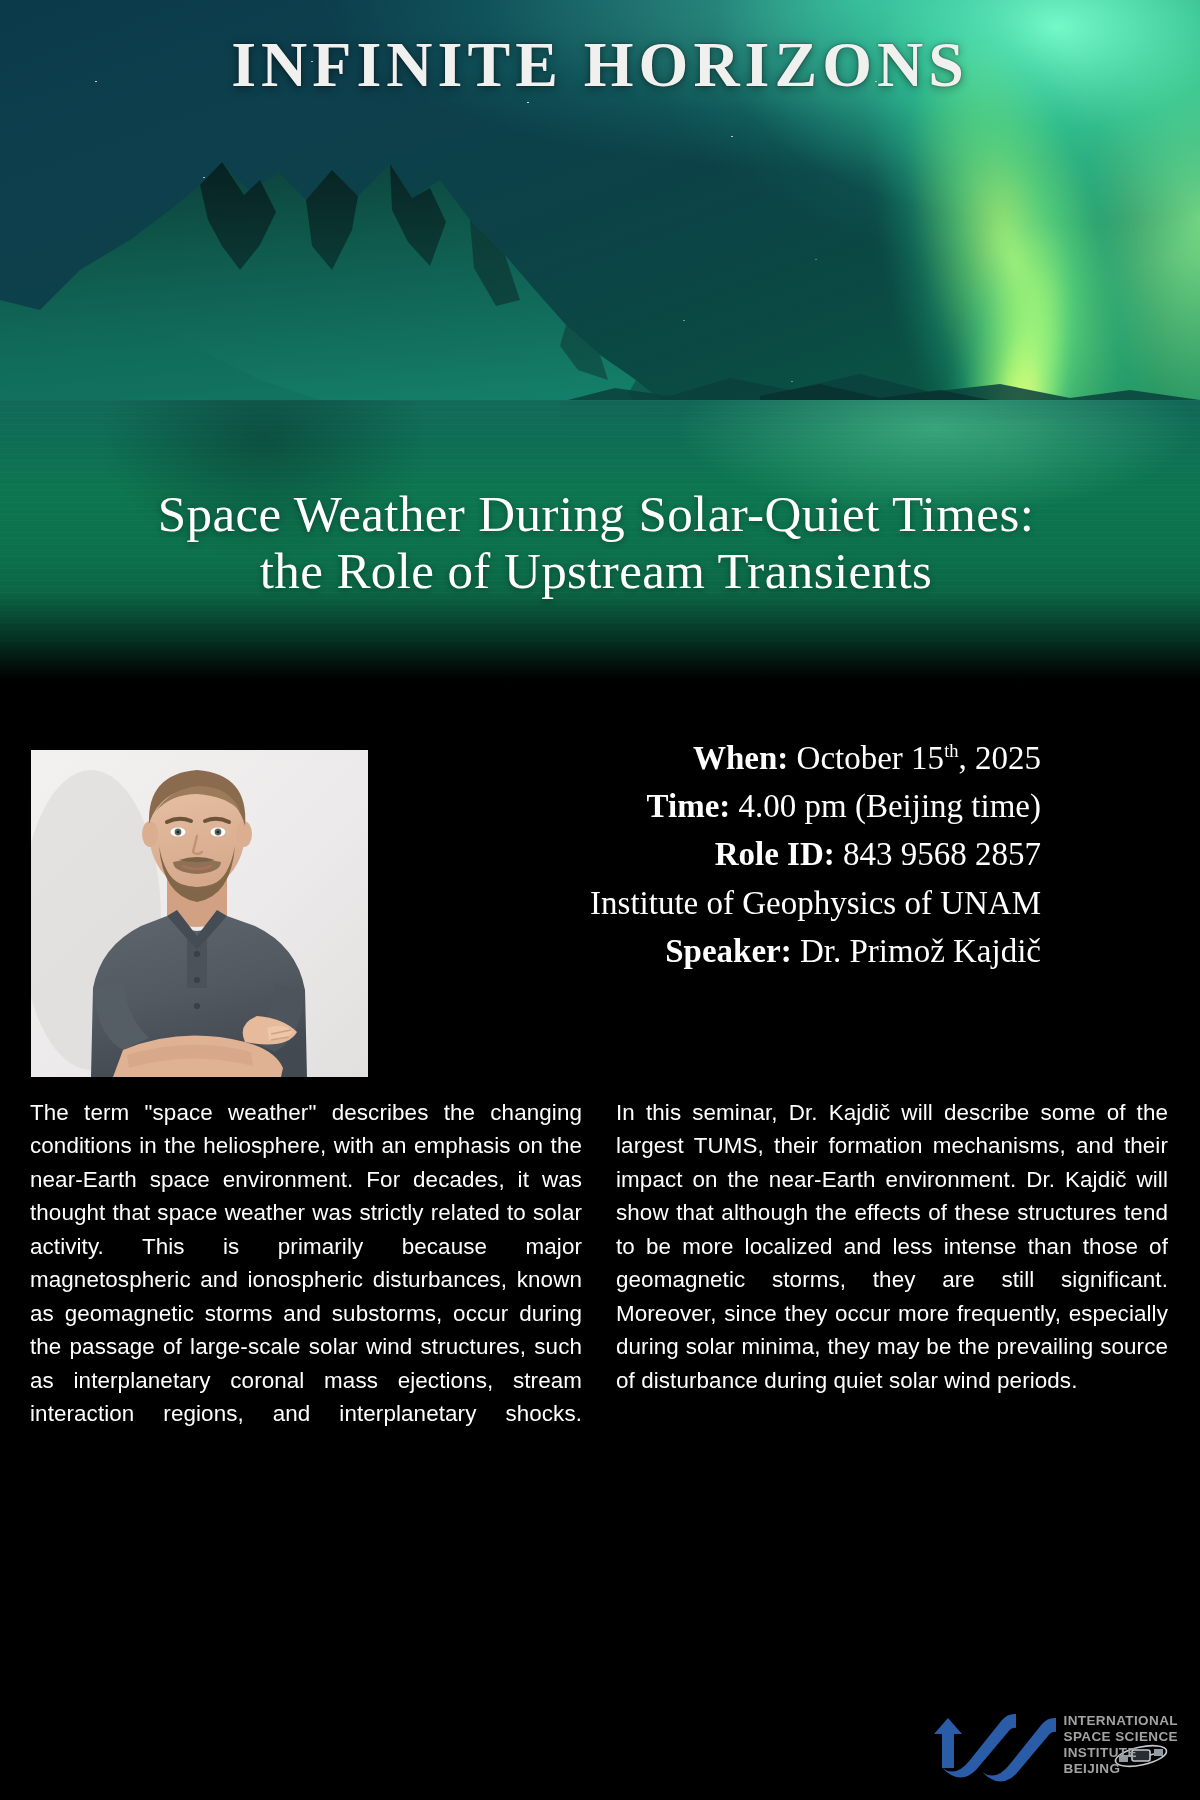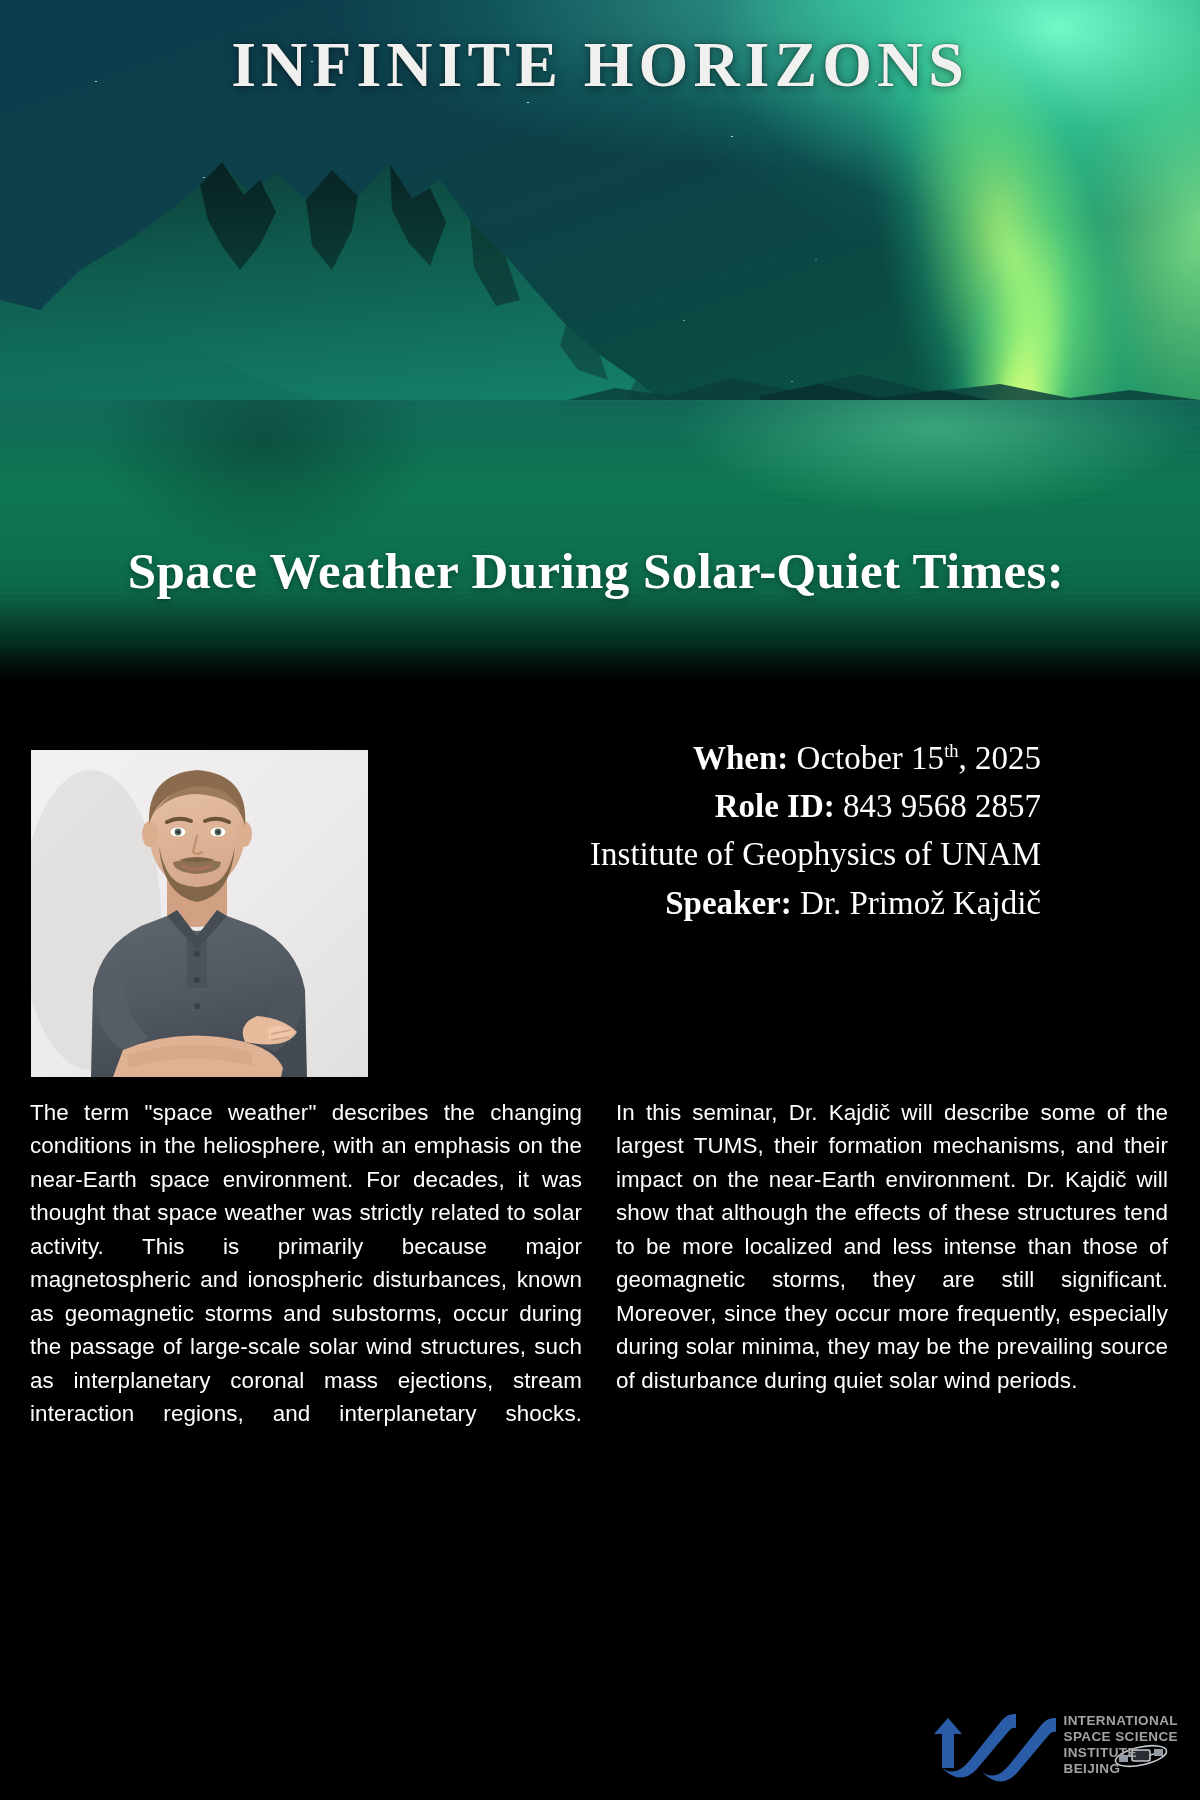--- a/index.html
+++ b/index.html
@@ -146,21 +146,21 @@
     white-space: nowrap;
   }
 
   .seminar-title {
     position: absolute;
     left: 0; right: 8px;
     bottom: 82px;
     text-align: center;
     z-index: 5;
     font-family: "Liberation Serif", "DejaVu Serif", serif;
-    font-weight: bold;
+    font-weight: normal;
     font-size: 51px;
     line-height: 1.12;
     color: #ffffff;
     letter-spacing: 0.4px;
     padding: 0 14px;
     text-shadow: 0 2px 6px rgba(0,0,0,0.35);
   }
   .seminar-title .line2 { display:block; }
 
   
@@ -302,20 +302,21 @@
   <div class="hero-water">
     <div class="hero-water-reflect"></div>
   </div>
 
   <div class="hero-bottom-fade"></div>
 
   <div class="brand-title">INFINITE HORIZONS</div>
 
   <div class="seminar-title">
     <span class="line1">Space Weather During Solar-Quiet Times:</span>
+    <span class="line2">the Role of Upstream Transients</span>
   </div>
 </div>
 
 <div class="info-section">
 
   <div class="headshot">
     <svg viewBox="0 0 337 327" preserveAspectRatio="xMidYMid slice">
       <defs>
         <linearGradient id="bgG" x1="0" y1="0" x2="1" y2="1">
           <stop offset="0%" stop-color="#f2f1f0"></stop>
@@ -384,20 +385,23 @@
 
       <path d="M148,110 Q166,104 184,110 Q166,114 148,110 Z" fill="#7a6044"></path>
     </svg>
   </div>
 
   <div class="event-details">
     <div class="row">
       <span class="lbl">When:</span><span> October 15</span><sup>th</sup><span>, 2025</span>
     </div>
     <div class="row">
+      <span class="lbl">Time:</span><span> 4.00 pm (Beijing time)</span>
+    </div>
+    <div class="row">
       <span class="lbl">Role ID:</span><span> 843 9568 2857</span>
     </div>
     <div class="row">Institute of Geophysics of UNAM</div>
     <div class="row">
       <span class="lbl">Speaker:</span><span> Dr. Primož Kajdič</span>
     </div>
   </div>
 </div>
 
 <div class="body-columns">

